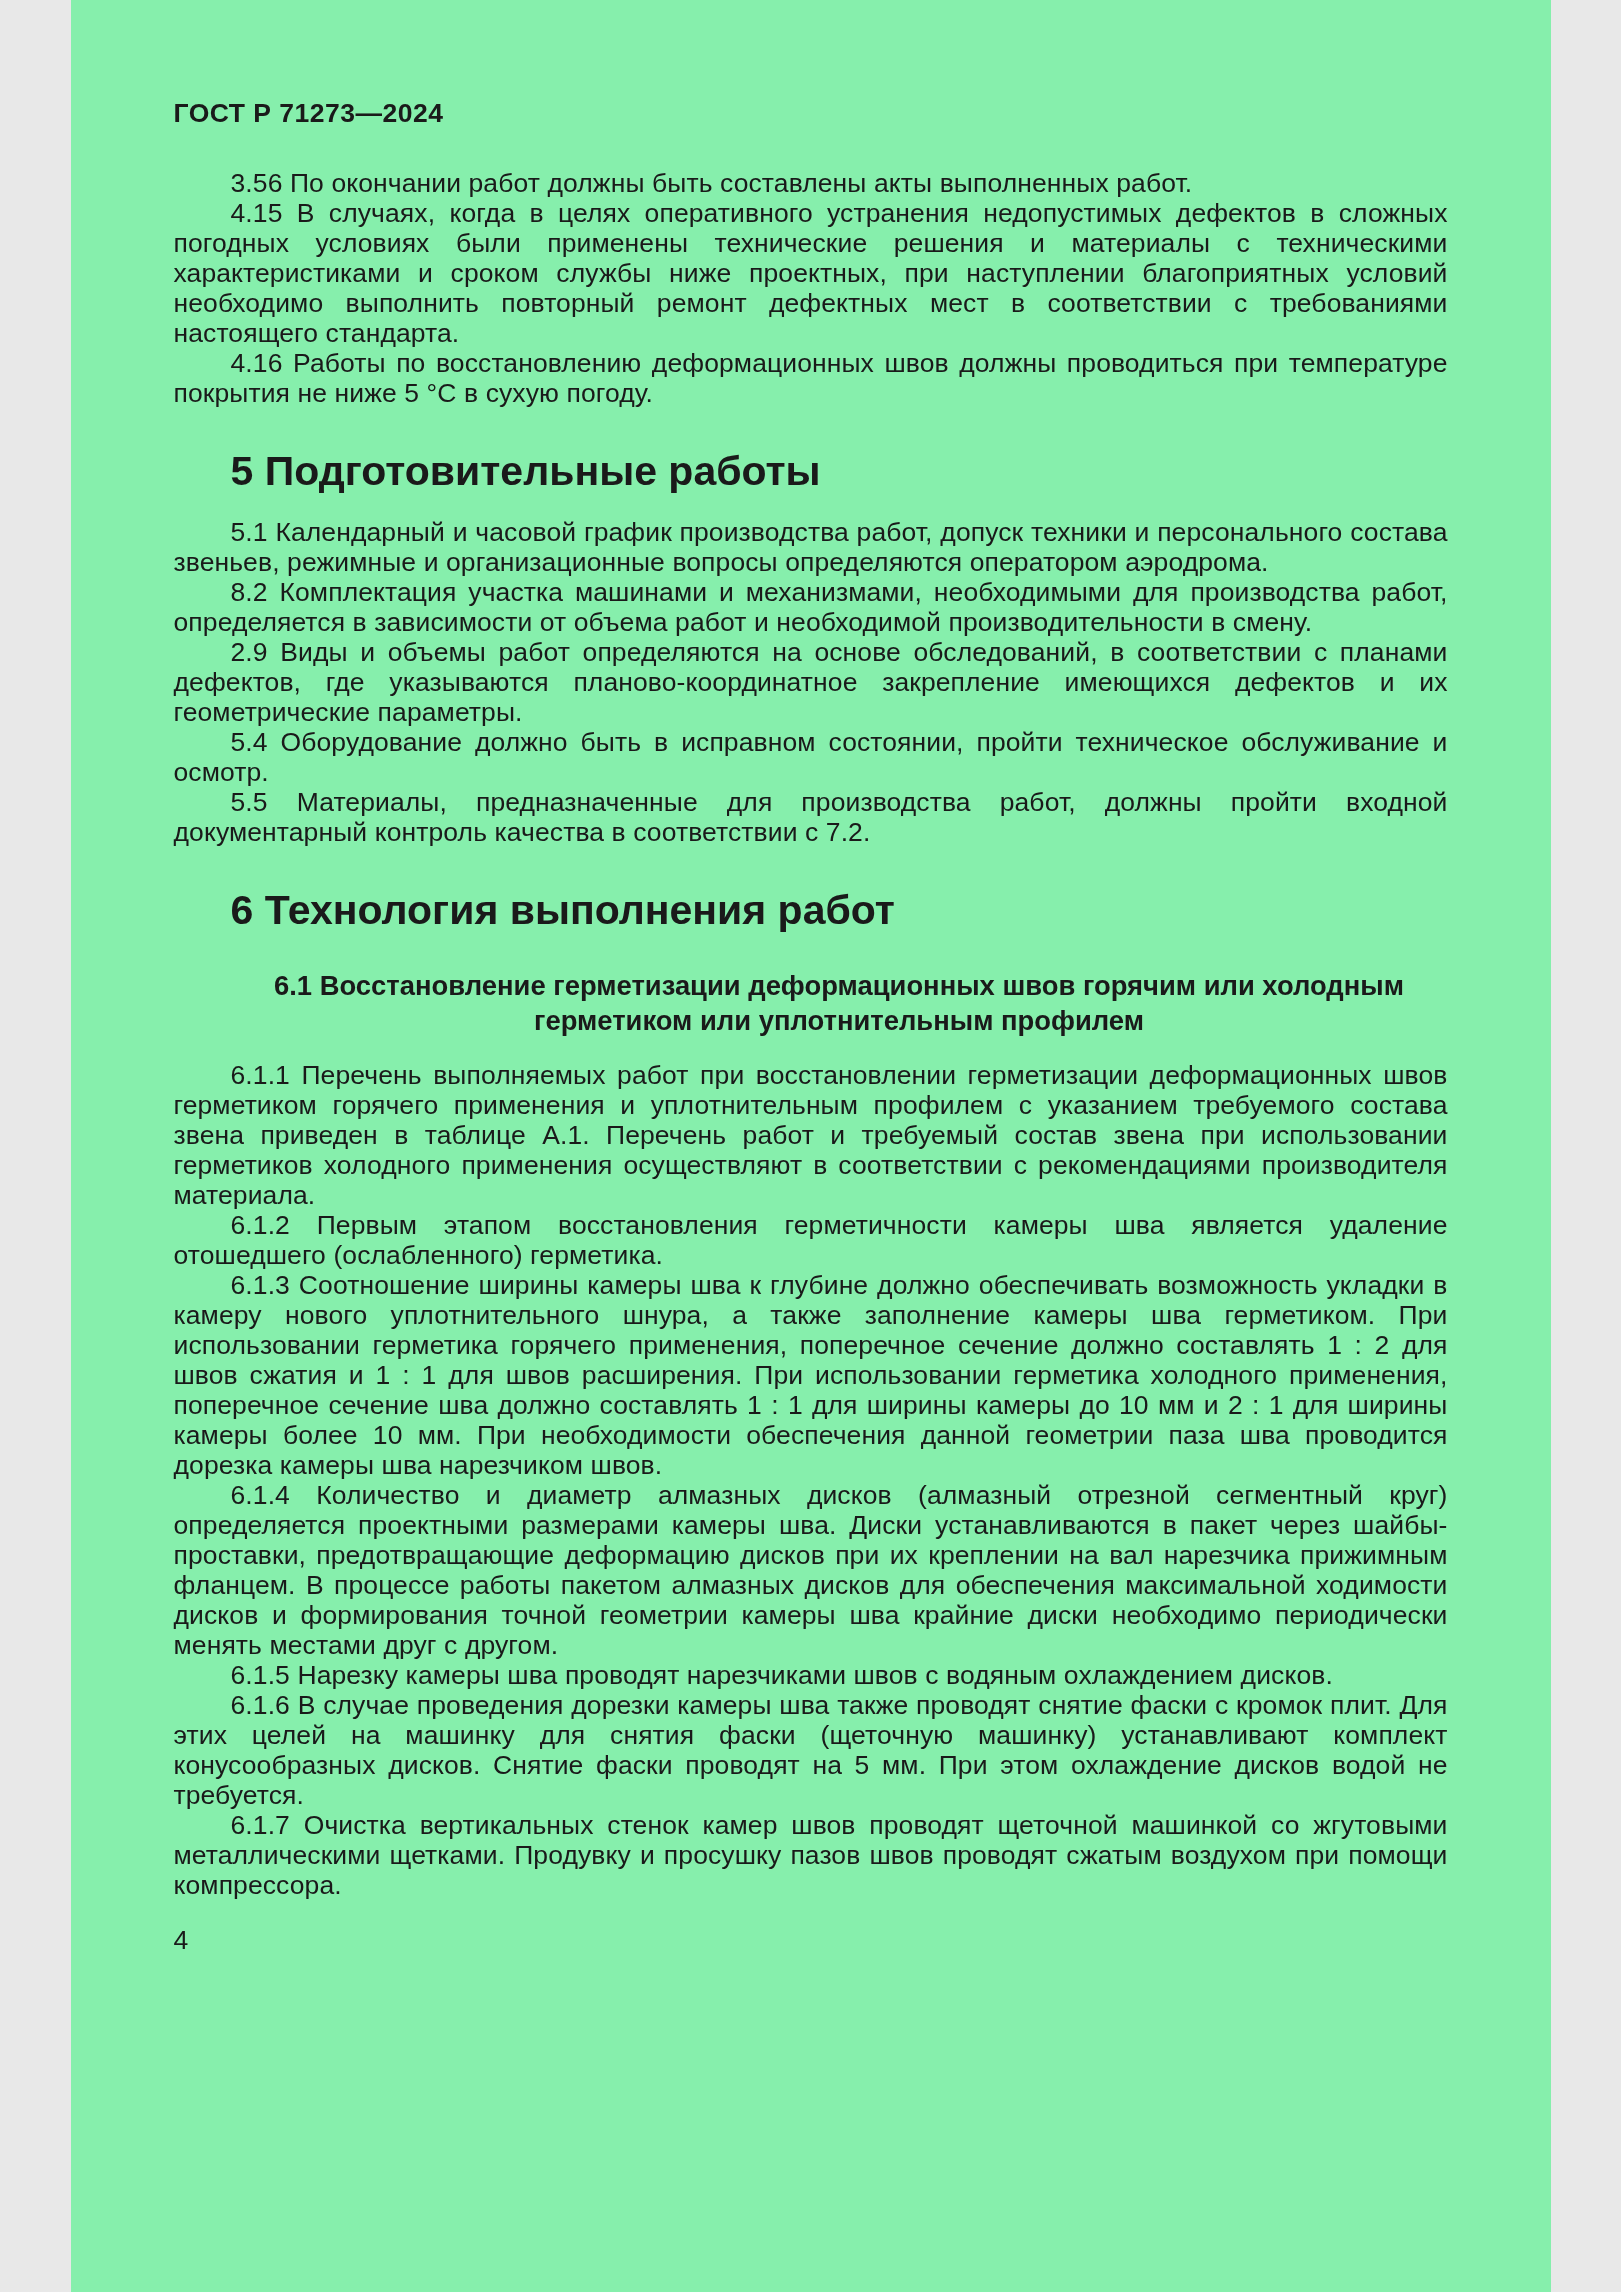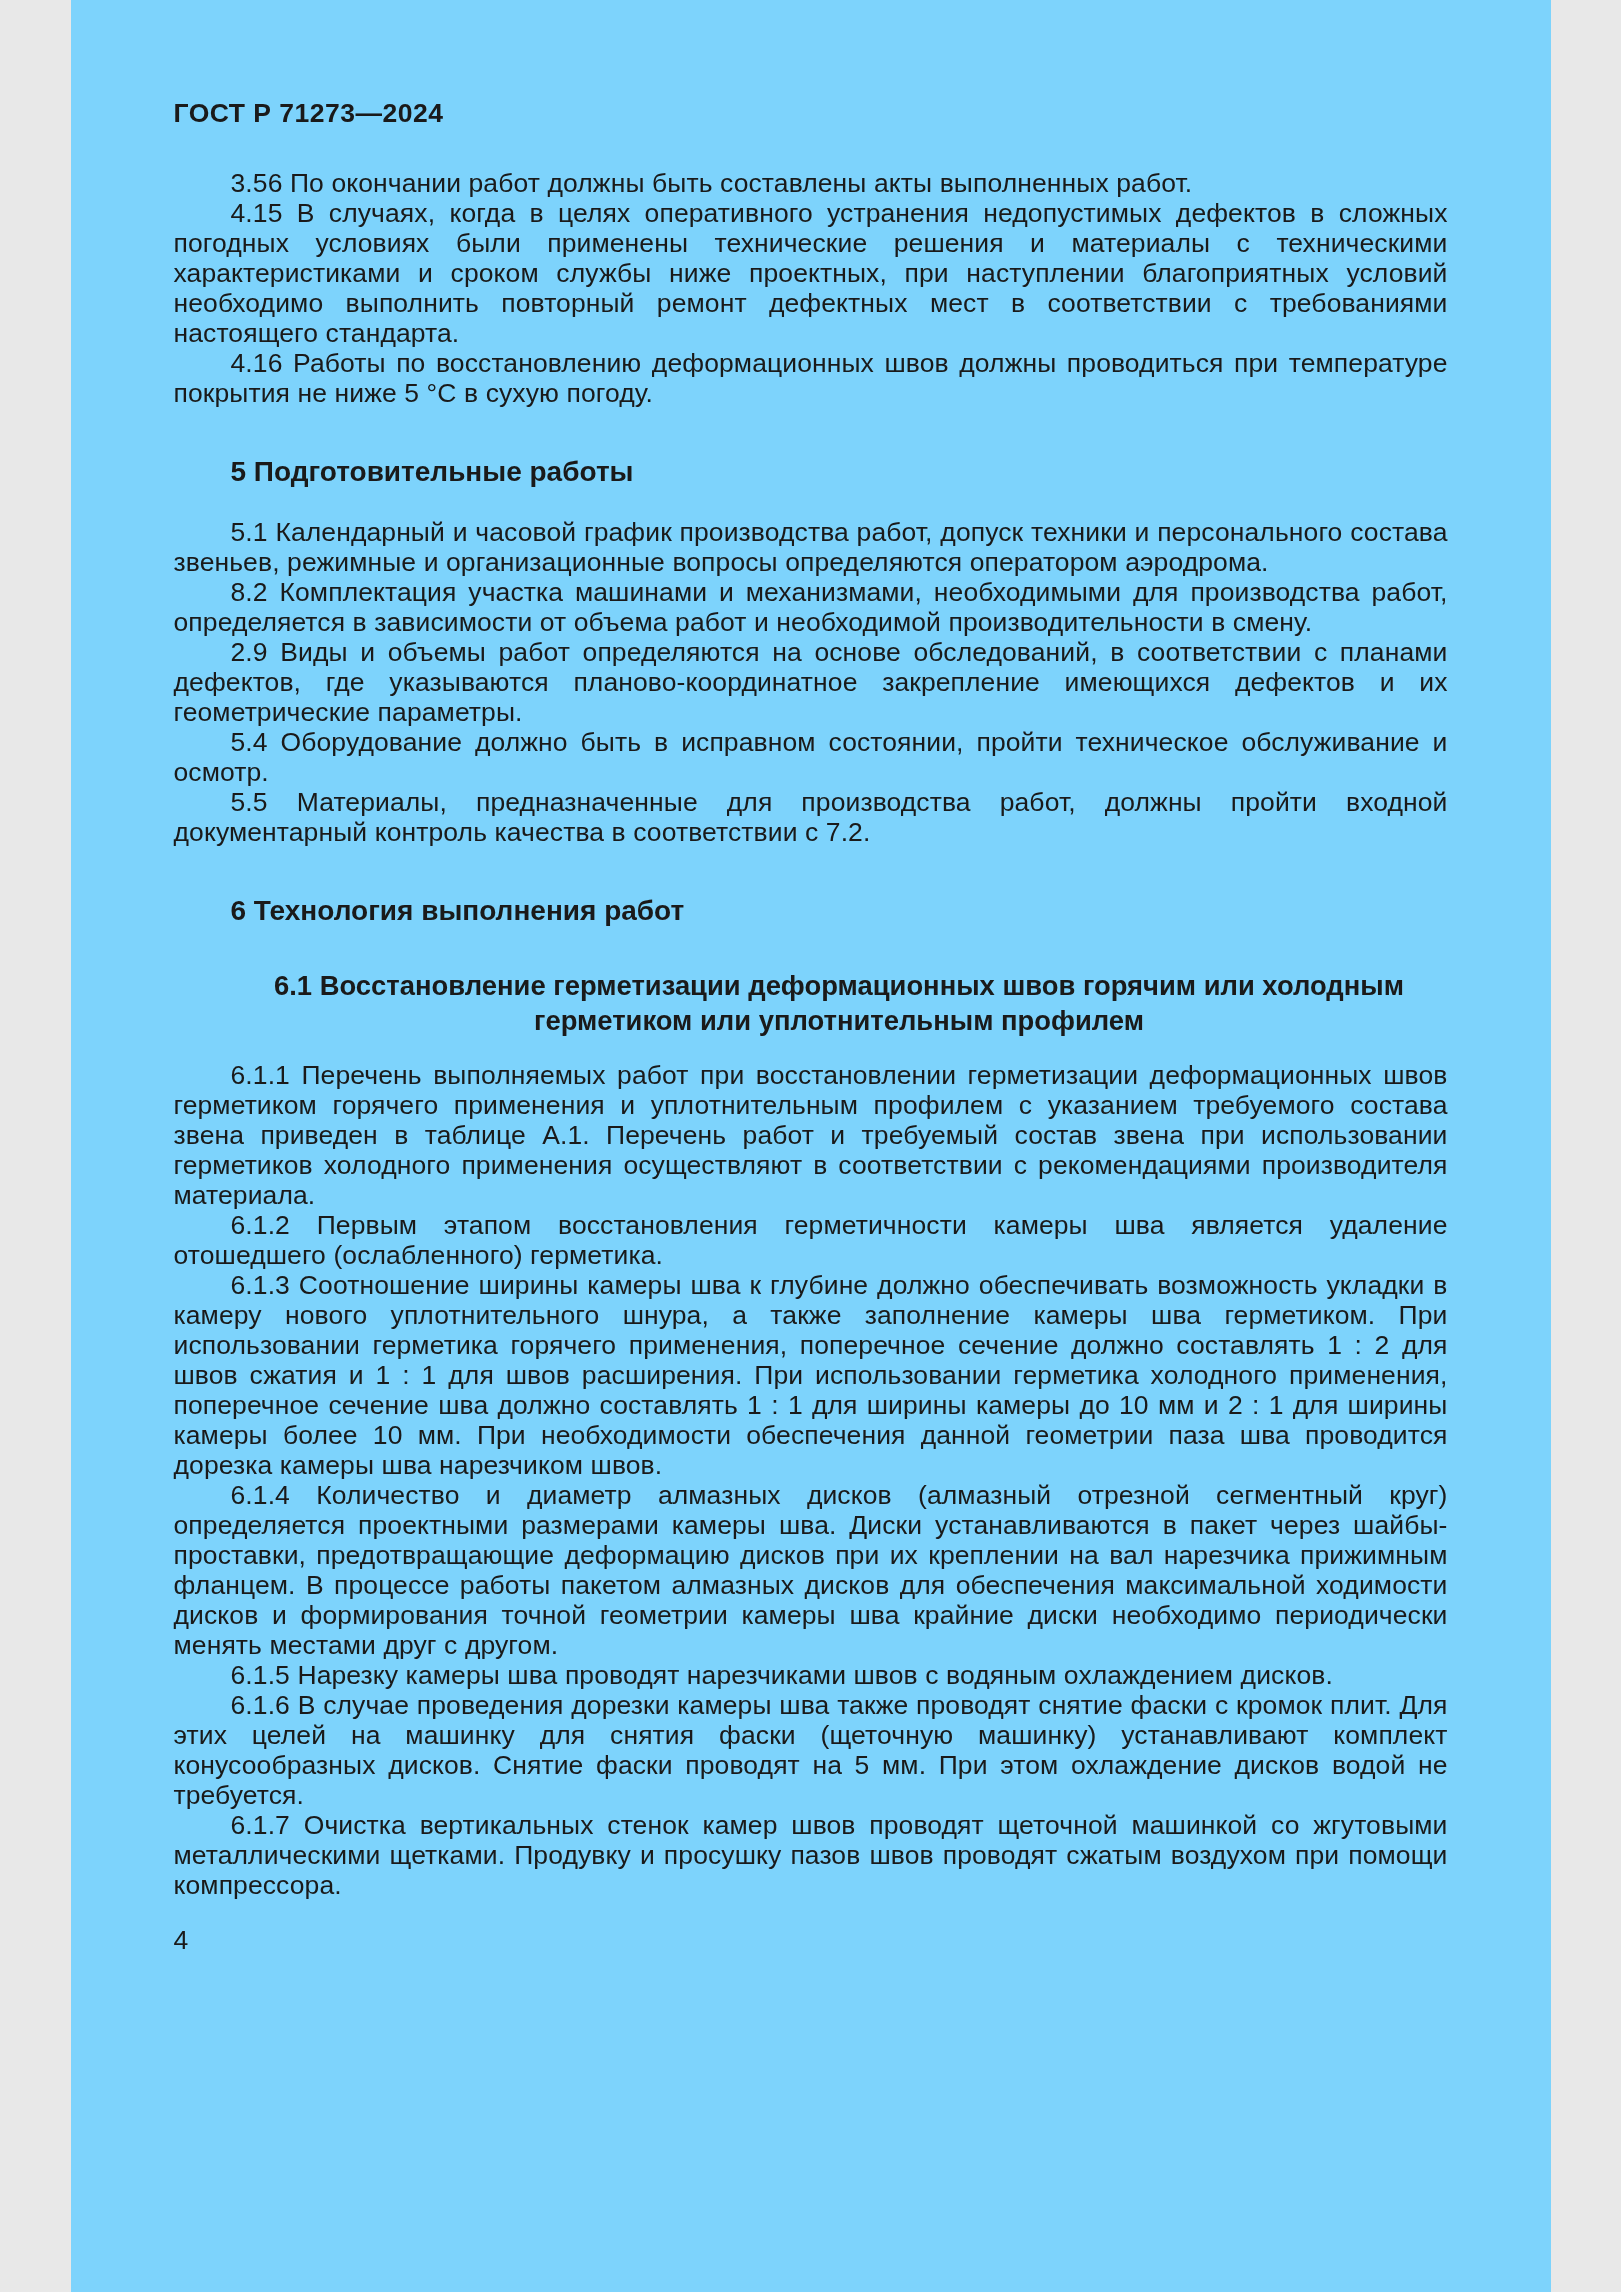--- a/index.html
+++ b/index.html
@@ -7,21 +7,21 @@
   html, body {
     background: #e8e8e8;
     font-family: "Liberation Sans", "DejaVu Sans", sans-serif;
   }
 
   .page {
     position: relative;
     width: 1480px;
     height: 2293px;
     margin: 0 auto;
-    background: #7dd3fc;
+    background: #86efac;
     color: #1a1a1a;
     padding: 98px 103px 0 103px;
     overflow: hidden;
   }
 
   .doc-header {
     font-size: 26.5px;
     font-weight: bold;
     letter-spacing: 0.5px;
     margin-bottom: 39px;
@@ -33,21 +33,21 @@
 
   .para {
     font-size: 26.5px;
     line-height: 30px;
     text-align: justify;
     text-indent: 57px;
     letter-spacing: 0.1px;
   }
 
   .heading-1 {
-    font-size: 28px;
+    font-size: 41px;
     line-height: 37px;
     font-weight: bold;
     padding-left: 57px;
     margin-top: 45px;
     margin-bottom: 27.4px;
     text-align: left;
   }
 
   .heading-2 {
     font-size: 27.4px;

